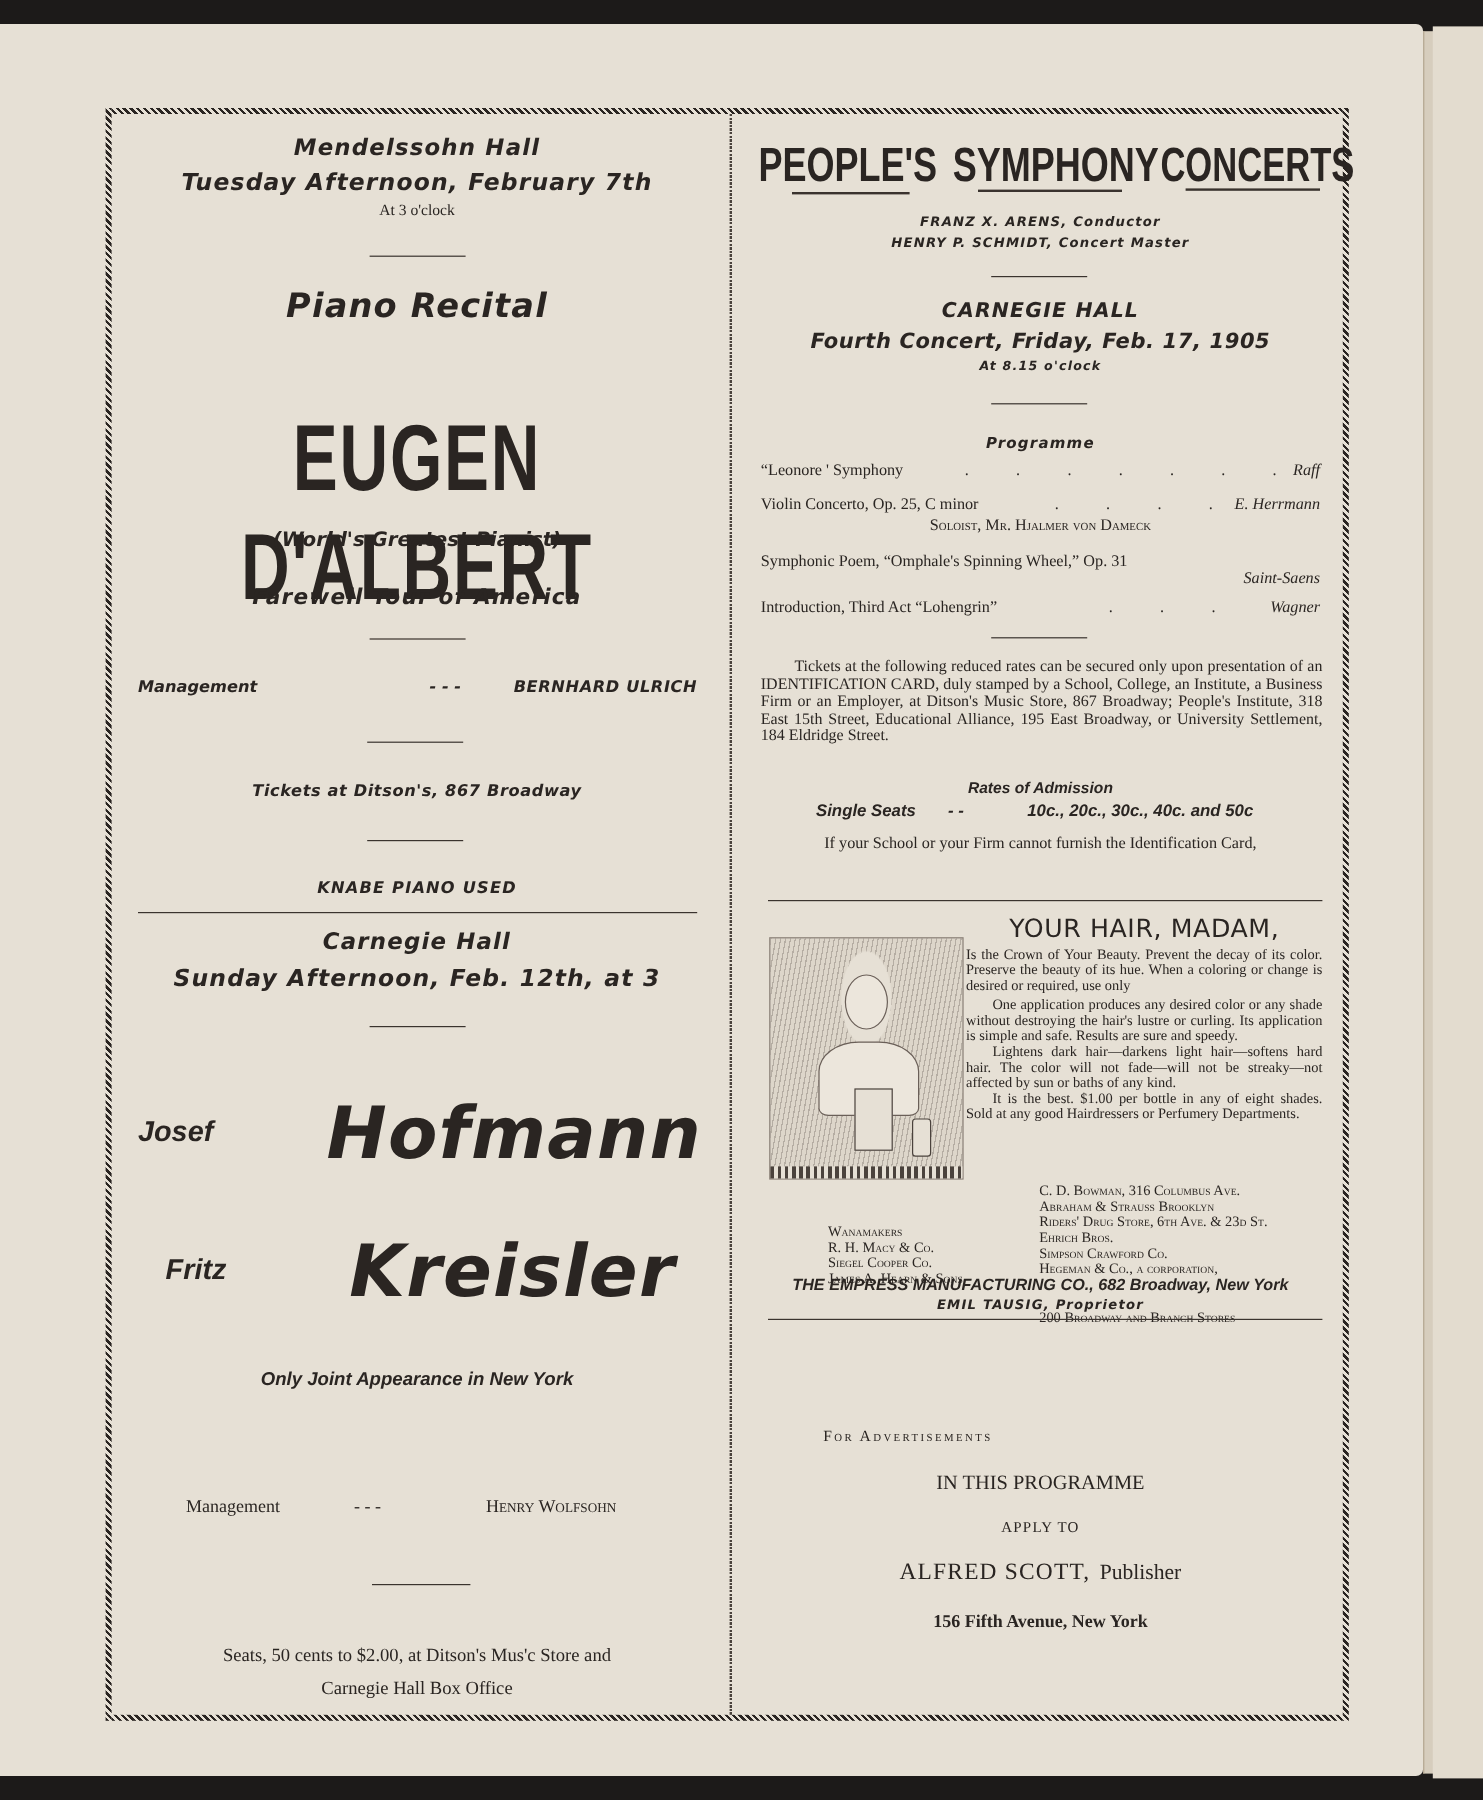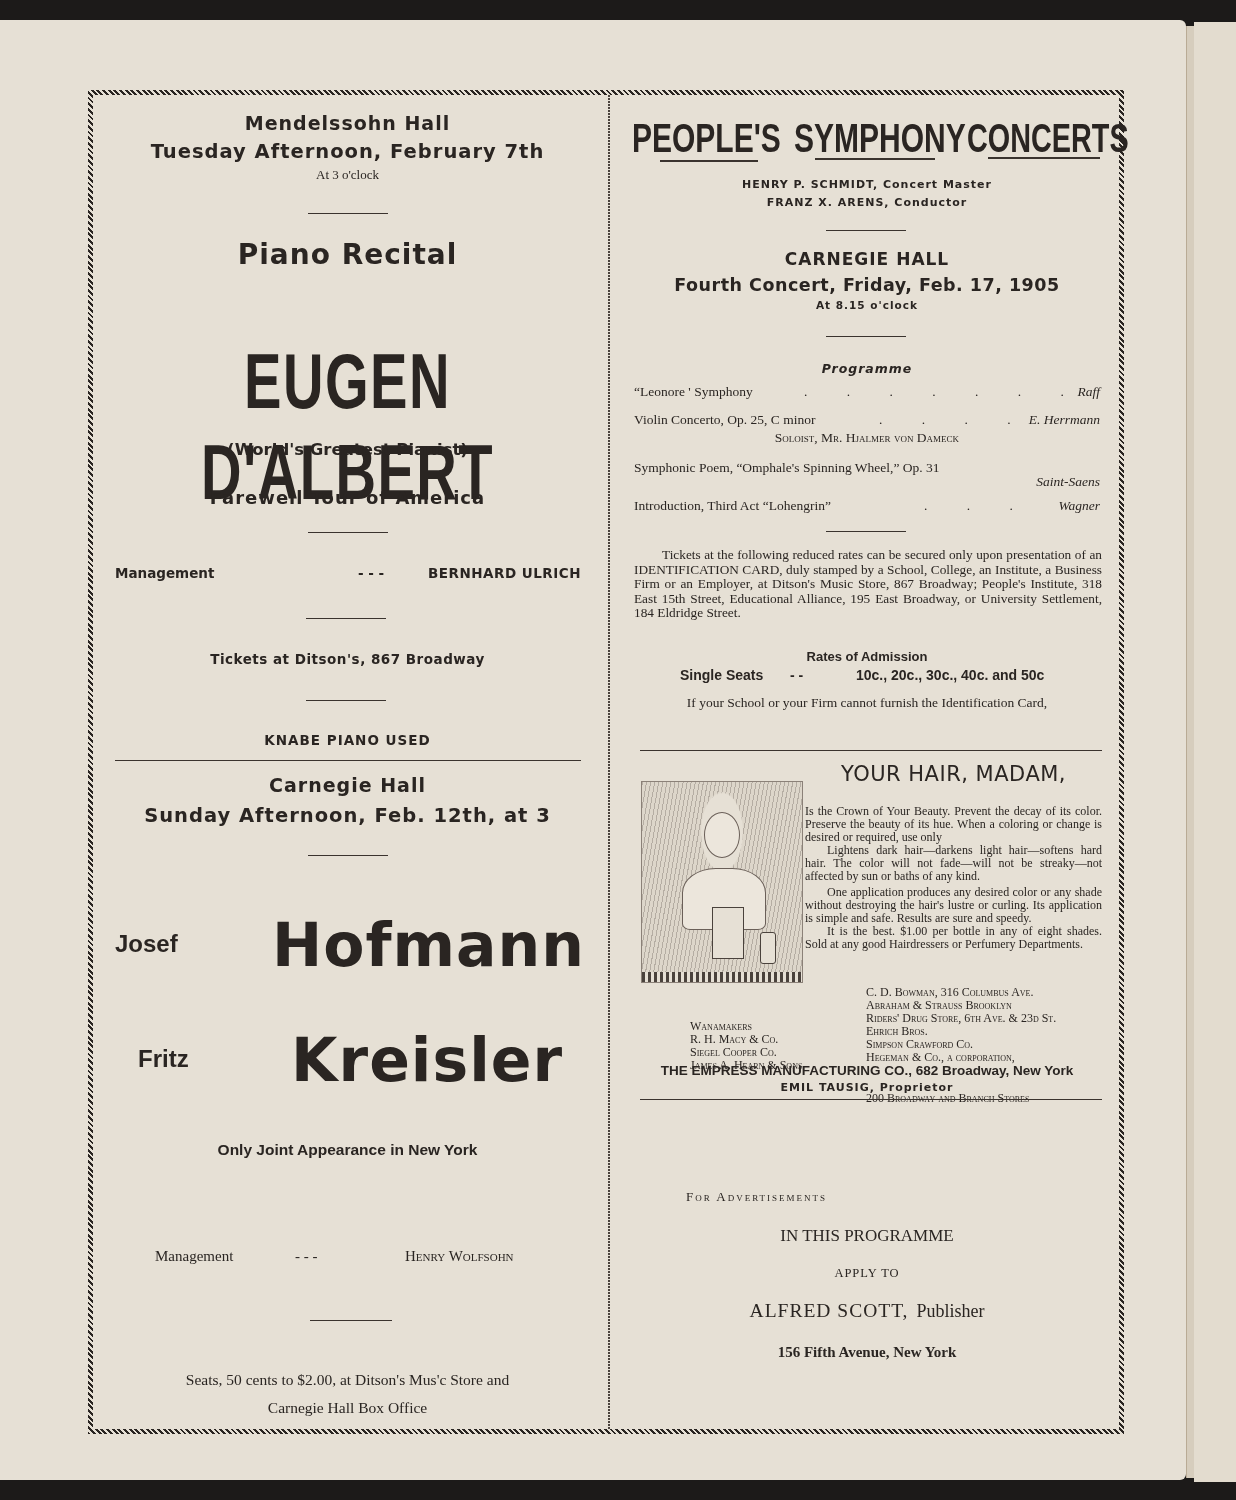--- a/index.html
+++ b/index.html
@@ -8,21 +8,21 @@
   .page-edge{position:absolute;left:1186px;top:26px;width:8px;height:1452px;background:#d6cdbd;border-left:1px solid #b9ab95;}
   .next-page{position:absolute;left:1194px;top:22px;width:42px;height:1460px;background:#e3dccf;}
   .frame{position:absolute;left:88px;top:90px;width:1036px;height:1344px;box-sizing:border-box;
     border:5px solid transparent;
     border-image:repeating-linear-gradient(45deg,#2a2522 0 2px,#e6e0d5 2px 4px) 5;}
   .col-divider{position:absolute;left:608px;top:95px;width:2px;height:1334px;
     background:repeating-linear-gradient(0deg,#4a423c 0 2px,#e6e0d5 2px 3px);}
   .col{position:absolute;text-align:center;}
   .left{left:100px;width:495px;}
   .right{left:622px;width:490px;}
-  .bold-sans{font-family:"DejaVu Sans",sans-serif;font-weight:bold;}
+  .bold-sans{font-family:"DejaVu Sans",sans-serif;font-weight:bold;font-style:italic;}
   .rule{width:80px;height:1px;background:#3a332e;margin:0 auto;}
   .cond{font-family:"Liberation Sans Narrow","Liberation Sans",sans-serif;}
   .abs{position:absolute;left:0;right:0;}
   .hline{position:absolute;height:1px;background:#3a332e;}
   .prog-row{position:absolute;left:12px;right:12px;font-size:13.5px;}
   .prog-row .t{position:absolute;left:0;}
   .prog-row .c{position:absolute;right:0;font-style:italic;}
   .dots{position:absolute;letter-spacing:18px;}
   .small{font-size:12px;line-height:13px;}
   .illus{position:absolute;left:641px;top:781px;width:160px;height:200px;border:1px solid #8b8178;
@@ -103,22 +103,22 @@
 <div class="col right cond" style="top:116px;height:60px;font-size:40px;font-weight:bold;">
   <span style="position:absolute;left:10px;transform:scaleX(.75);transform-origin:left;">PEOPLE'S</span>
   <span style="position:absolute;left:172px;transform:scaleX(.75);transform-origin:left;">SYMPHONY</span>
   <span style="position:absolute;left:345px;transform:scaleX(.72);transform-origin:left;">CONCERTS</span>
 </div>
 <div class="hline" style="left:660px;top:160px;width:98px;height:2px;"></div>
 <div class="hline" style="left:815px;top:158px;width:120px;height:2px;"></div>
 <div class="hline" style="left:988px;top:157px;width:112px;height:2px;"></div>
 
 <div class="col right bold-sans" style="top:176px;font-size:11px;letter-spacing:1px;line-height:18px;">
+  <div>FRANZ X. ARENS, Conductor</div>
   <div>HENRY P. SCHMIDT, Concert Master</div>
-  <div>FRANZ X. ARENS, Conductor</div>
 </div>
 <div class="hline" style="left:826px;top:230px;width:80px;"></div>
 <div class="col right" style="top:249px;">
   <div class="bold-sans" style="font-size:17px;letter-spacing:1px;">CARNEGIE HALL</div>
   <div class="bold-sans" style="font-size:17.5px;letter-spacing:.5px;margin-top:6px;">Fourth Concert, Friday, Feb. 17, 1905</div>
   <div class="bold-sans" style="font-size:10.5px;letter-spacing:1px;margin-top:4px;">At 8.15 o'clock</div>
 </div>
 <div class="hline" style="left:826px;top:336px;width:80px;"></div>
 
 <div class="col right bold-sans" style="top:361px;font-size:12.5px;font-style:italic;letter-spacing:1px;">Programme</div>
@@ -163,23 +163,23 @@
 <div class="illus">
   <div class="face"></div>
   <div class="body"></div>
   <div class="box"></div>
   <div class="bottle"></div>
   <div class="base"></div>
 </div>
 
 <div class="col" style="left:805px;width:297px;top:762px;text-align:left;">
   <div style="font-family:'DejaVu Sans',sans-serif;font-size:21px;text-align:center;letter-spacing:.5px;">YOUR HAIR, MADAM,</div>
-  <div class="small" style="margin-top:19px;text-align:justify;">Is the Crown of Your Beauty. Prevent the decay of its color. Preserve the beauty of its hue. When a coloring or change is desired or required, use only</div>
+  <div class="small" style="margin-top:3px;text-align:justify;">Is the Crown of Your Beauty. Prevent the decay of its color. Preserve the beauty of its hue. When a coloring or change is desired or required, use only</div>
+  <div class="small" style="margin-top:3px;text-align:justify;text-indent:22px;">One application produces any desired color or any shade without destroying the hair's lustre or curling. Its application is simple and safe. Results are sure and speedy.</div>
   <div class="small" style="text-align:justify;text-indent:22px;">Lightens dark hair—darkens light hair—softens hard hair. The color will not fade—will not be streaky—not affected by sun or baths of any kind.</div>
-  <div class="small" style="margin-top:3px;text-align:justify;text-indent:22px;">One application produces any desired color or any shade without destroying the hair's lustre or curling. Its application is simple and safe. Results are sure and speedy.</div>
   <div class="small" style="text-align:justify;text-indent:22px;">It is the best. $1.00 per bottle in any of eight shades. Sold at any good Hairdressers or Perfumery Departments.</div>
 </div>
 
 <div class="col small" style="left:866px;width:240px;top:986px;text-align:left;font-variant:small-caps;">
   <div>C. D. Bowman, 316 Columbus Ave.</div>
   <div>Abraham &amp; Strauss Brooklyn</div>
   <div>Riders' Drug Store, 6th Ave. &amp; 23d St.</div>
   <div>Ehrich Bros.</div>
   <div>Simpson Crawford Co.</div>
   <div>Hegeman &amp; Co., a corporation,</div>

